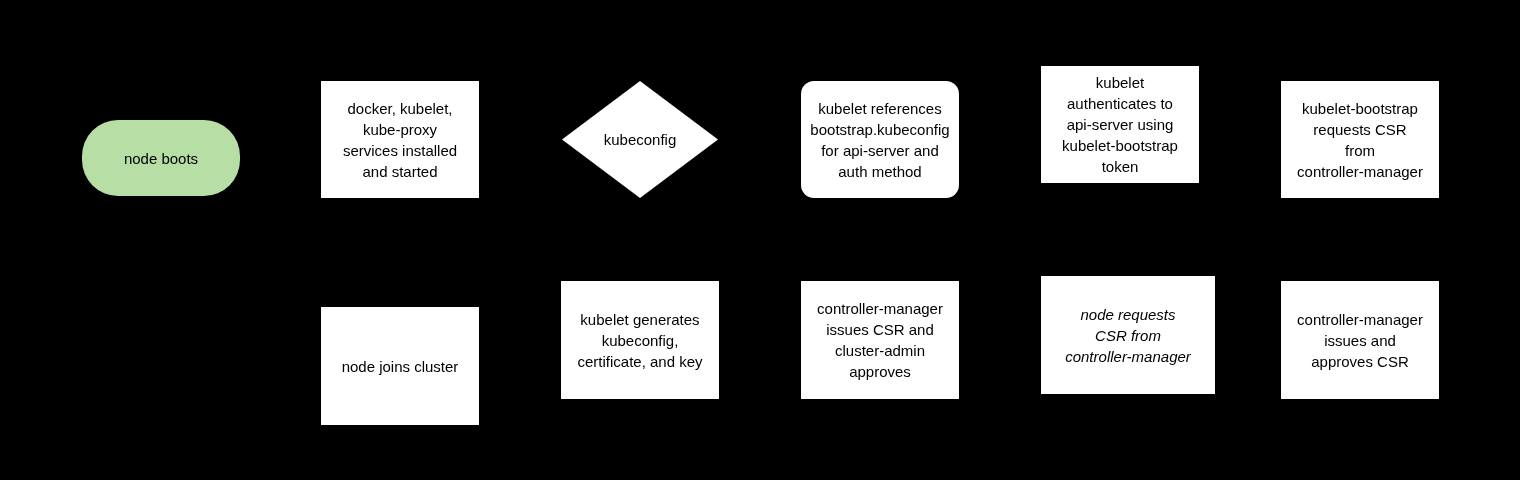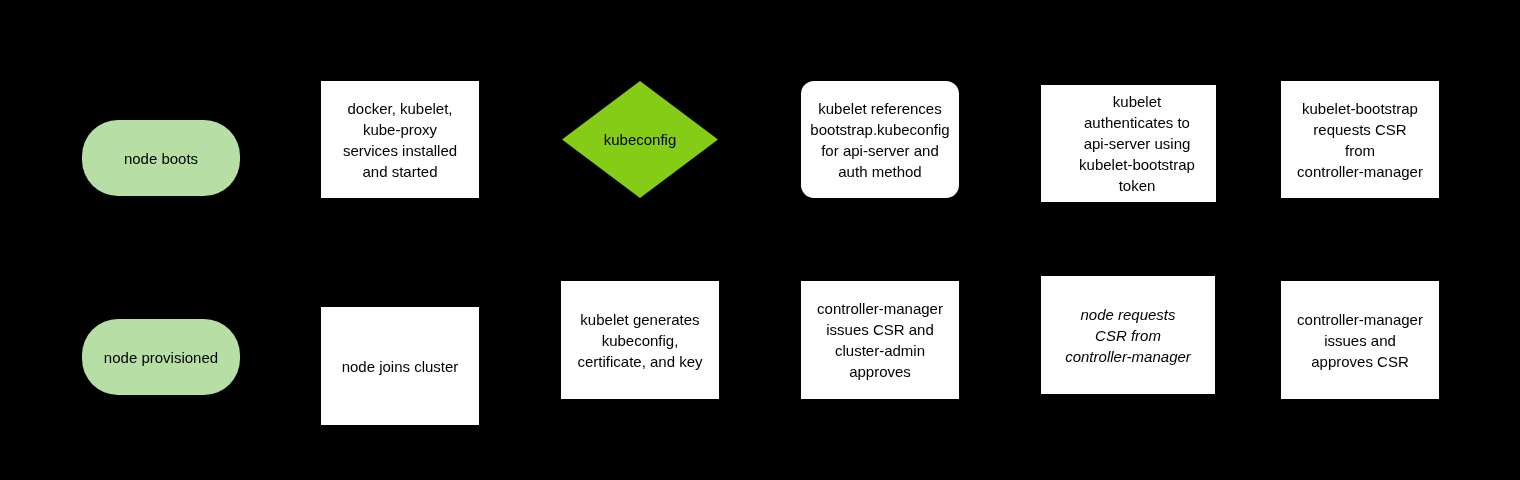--- a/index.html
+++ b/index.html
@@ -27,21 +27,21 @@
   }
   .process {
     background: #ffffff;
   }
   .terminator {
     background: #b7dfa5;
     border-radius: 36px;
     margin-top: 18px;
   }
   .decision {
-    background: #84cc16;
+    background: #ffffff;
     clip-path: polygon(50% 0%, 100% 50%, 50% 100%, 0% 50%);
   }
   .label {
     white-space: pre-line;
     display: block;
   }
 </style>
 </head>
 <body>
 
@@ -62,38 +62,35 @@
     <span class="label">kubeconfig</span>
   </div>
 
   <div class="node process" style="left:801px; top:81px; width:158px; height:117px;border-radius:13px;">
     <span class="label">kubelet references
 bootstrap.kubeconfig
 for api-server and
 auth method</span>
   </div>
 
-  <div class="node process" style="left:1041px; top:85px; width:158px; height:117px;padding-left:17px;">
+  <div class="node process" style="left:1041px; top:66px; width:158px; height:117px;">
     <span class="label">kubelet
 authenticates to
 api-server using
 kubelet-bootstrap
 token</span>
   </div>
 
   <div class="node process" style="left:1281px; top:81px; width:158px; height:117px;">
     <span class="label">kubelet-bootstrap
 requests CSR
 from
 controller-manager</span>
   </div>
 
-  <div class="node terminator" style="left:82px; top:301px; width:158px; height:76px;">
-    <span class="label">node provisioned</span>
-  </div>
 
   <div class="node process" style="left:321px; top:281px; width:158px; height:118px;margin-top:26px;">
     <span class="label">node joins cluster</span>
   </div>
 
   <div class="node process" style="left:561px; top:281px; width:158px; height:118px;">
     <span class="label">kubelet generates
 kubeconfig,
 certificate, and key</span>
   </div>

